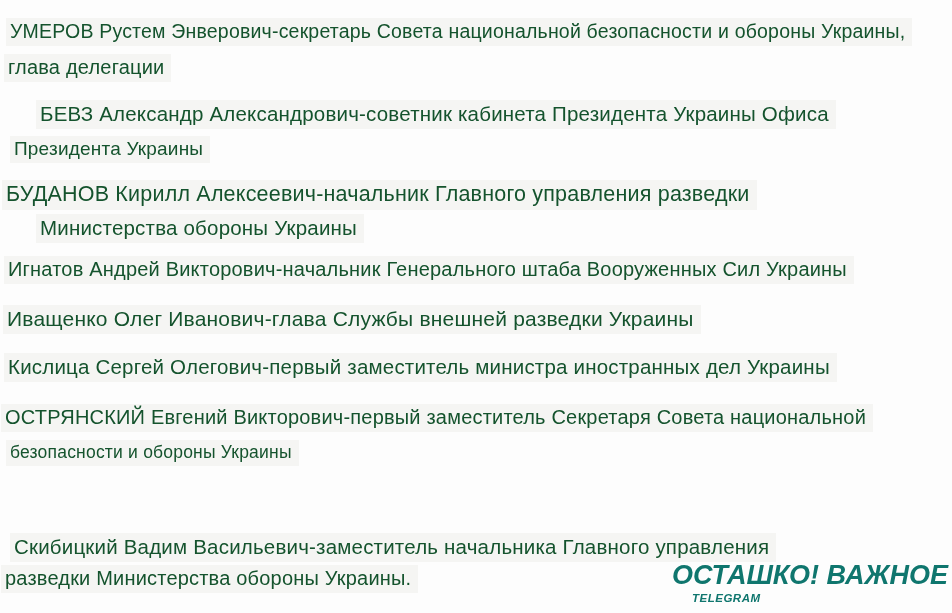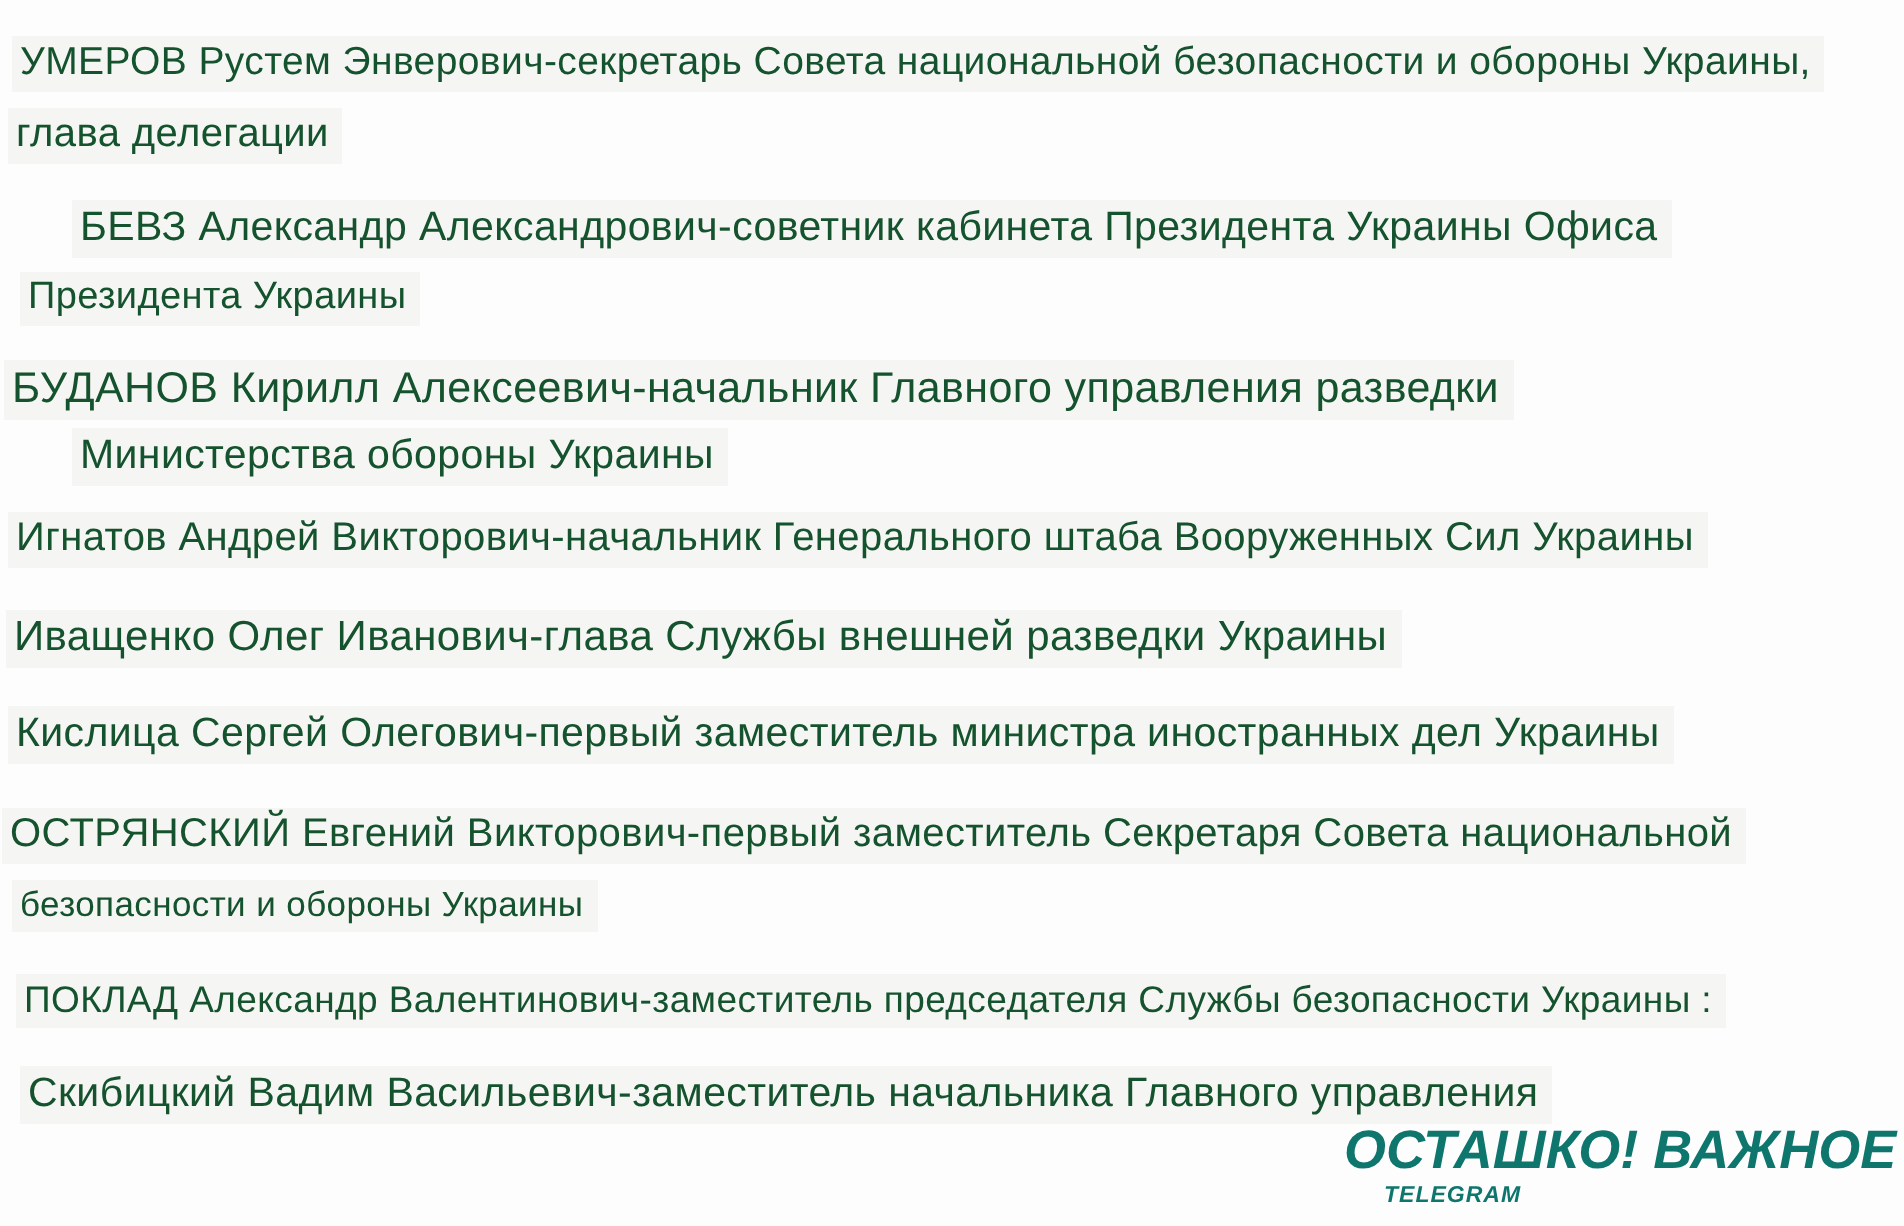--- a/index.html
+++ b/index.html
@@ -86,22 +86,22 @@
 
   <div class="line l7">Игнатов Андрей Викторович-начальник Генерального штаба Вооруженных Сил Украины</div>
 
   <div class="line l8">Иващенко Олег Иванович-глава Службы внешней разведки Украины</div>
 
   <div class="line l9">Кислица Сергей Олегович-первый заместитель министра иностранных дел Украины</div>
 
   <div class="line l10">ОСТРЯНСКИЙ Евгений Викторович-первый заместитель Секретаря Совета национальной</div>
   <div class="line l11">безопасности и обороны Украины</div>
 
-  <div class="line l12">ПОКЛАД Александр Валентинович-заместитель председателя Службы безопасности Украины :</div>
 
   <div class="line l13">Скибицкий Вадим Васильевич-заместитель начальника Главного управления</div>
+  <div class="line l14">разведки Министерства обороны Украины.</div>
 
   <div class="watermark">
     <div class="wm-title">ОСТАШКО! ВАЖНОЕ</div>
     <div class="wm-sub">TELEGRAM</div>
   </div>
 
 </div>
 
 </body></html>

